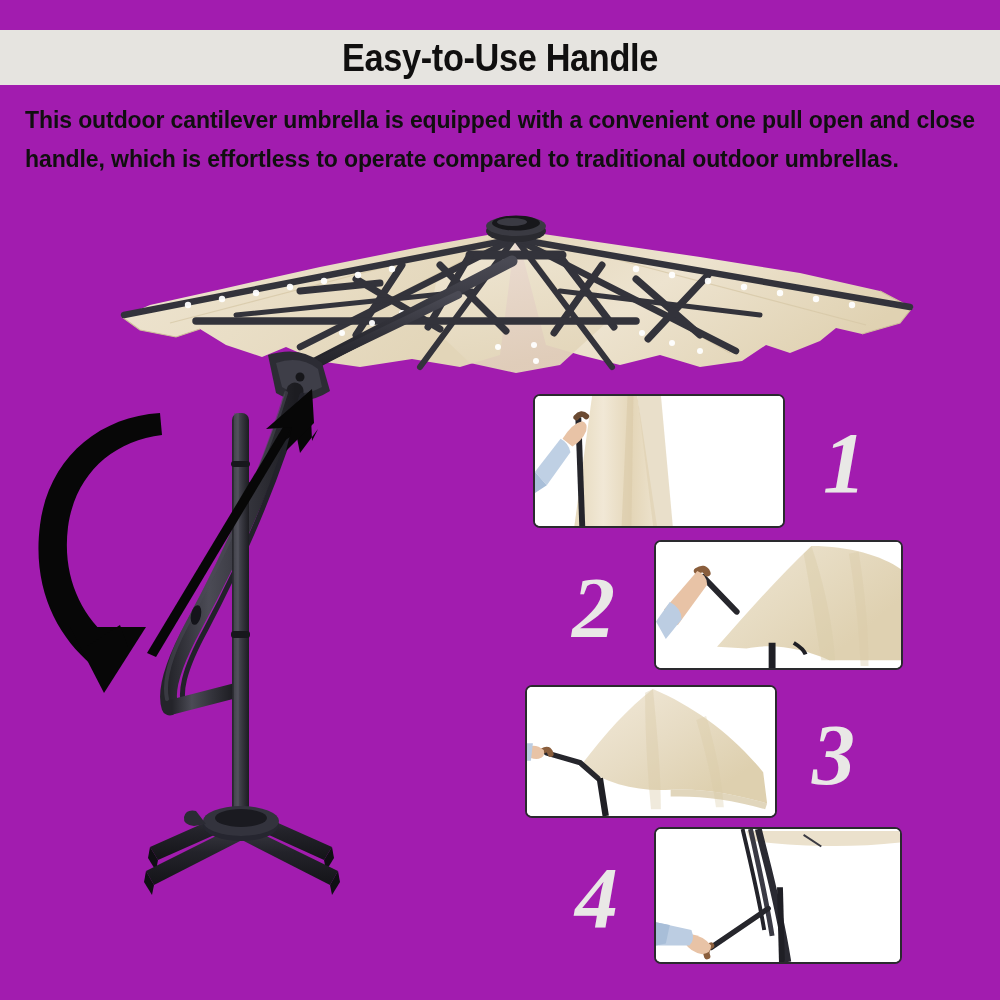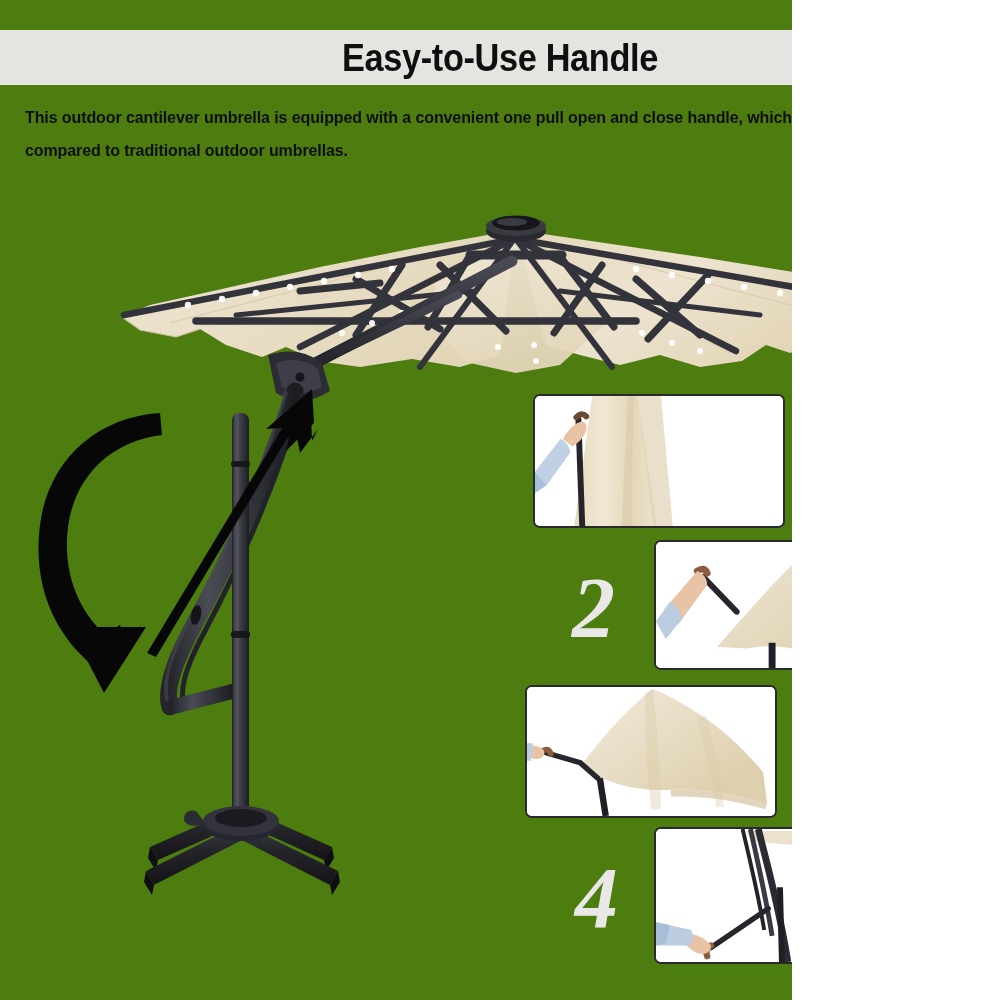--- a/index.html
+++ b/index.html
@@ -5,23 +5,23 @@
   html, body {
     margin: 0;
     padding: 0;
     background: #ffffff;
   }
   body {
     font-family: "Liberation Sans", sans-serif;
   }
   #page {
     position: relative;
-    width: 792px;
+    width: 1000px;
     height: 1000px;
-    background: #4d7c0f;
+    background: #a21caf;
     overflow: hidden;
   }
 
   
   #title-band {
     position: absolute;
     left: 0;
     top: 30px;
     width: 1000px;
     height: 55px;
@@ -46,22 +46,22 @@
   }
 
   
   #desc {
     position: absolute;
     left: 25px;
     top: 101px;
     width: 955px;
     font-family: "Liberation Sans", sans-serif;
     font-weight: 700;
-    font-size: 16px;
-    line-height: 33px;
+    font-size: 23px;
+    line-height: 39px;
     color: #100f0f;
     letter-spacing: -0.1px;
   }
 
   
   #hero {
     position: absolute;
     left: 0;
     top: 195px;
     width: 1000px;

